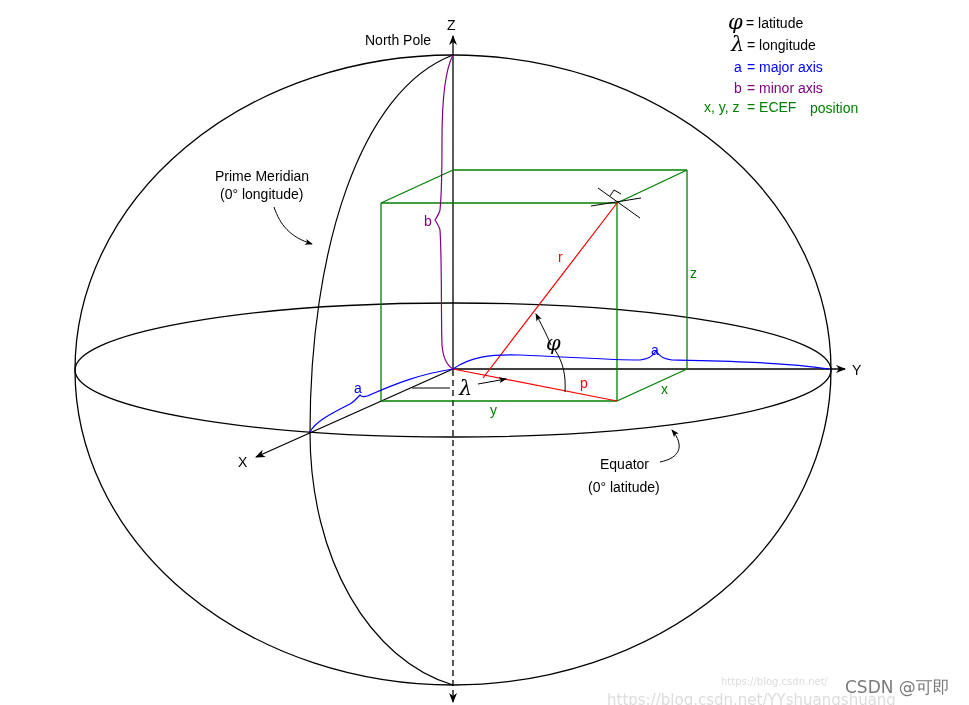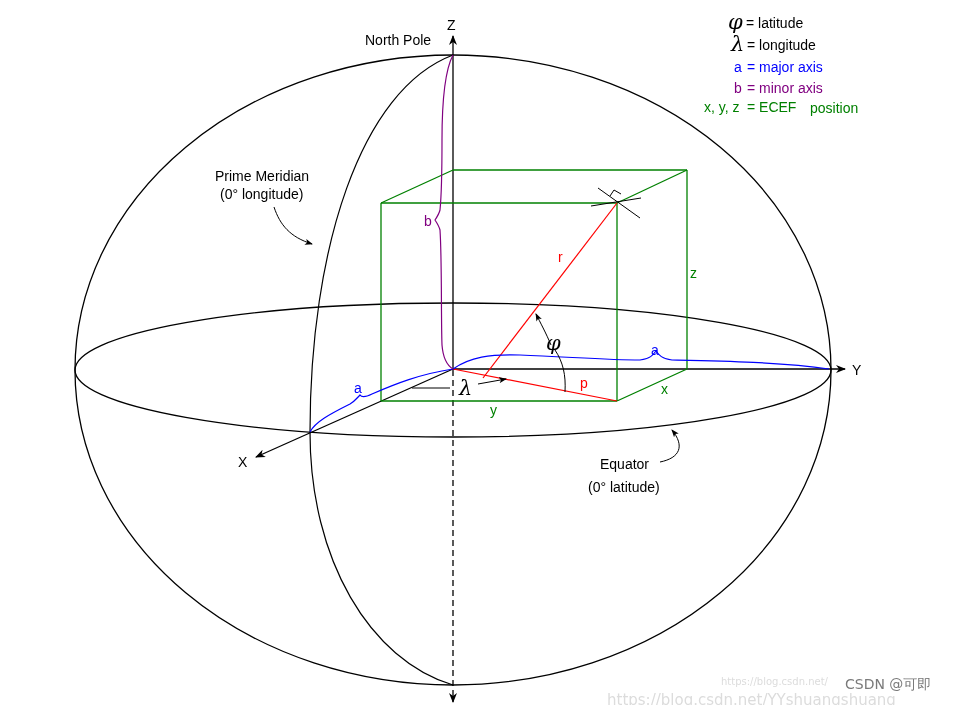--- a/index.html
+++ b/index.html
@@ -3,21 +3,21 @@
   <meta charset="utf-8">
   <style>
     html, body { margin: 0; padding: 0; background: #ffffff; }
     body { width: 969px; height: 705px; position: relative; overflow: hidden; font-family: "Liberation Sans", sans-serif; }
     #diagram { position: absolute; left: 0; top: 0; }
     .lbl { font-family: "Liberation Sans", sans-serif; font-size: 14px; }
     .greek { font-family: "DejaVu Serif", serif; font-style: italic; font-size: 21px; }
     .wm { position: absolute; font-family: "DejaVu Sans", sans-serif; }
     .wm1 { left: 721px; top: 676px; font-size: 10px; color: #dcdcdc; }
     .wm2 { left: 607px; top: 691px; font-size: 15px; color: #dcdcdc; }
-    .wm3 { left: 845px; top: 676px; font-size: 14px; color: #7a7a7a; }
+    .wm3 { left: 845px; top: 676px; font-size: 17px; color: #7a7a7a; }
   </style>
 </head>
 <body>
 
 <svg id="diagram" width="969" height="705" viewBox="0 0 969 705" xmlns="http://www.w3.org/2000/svg">
   <defs>
     <marker id="arrowBlk" markerWidth="10" markerHeight="8" refX="9" refY="4" orient="auto" markerUnits="userSpaceOnUse">
       <path d="M0,0 L10,4 L0,8 L3,4 Z" fill="#000"></path>
     </marker>
     <marker id="arrowSm" markerWidth="8" markerHeight="6" refX="7" refY="3" orient="auto" markerUnits="userSpaceOnUse">

